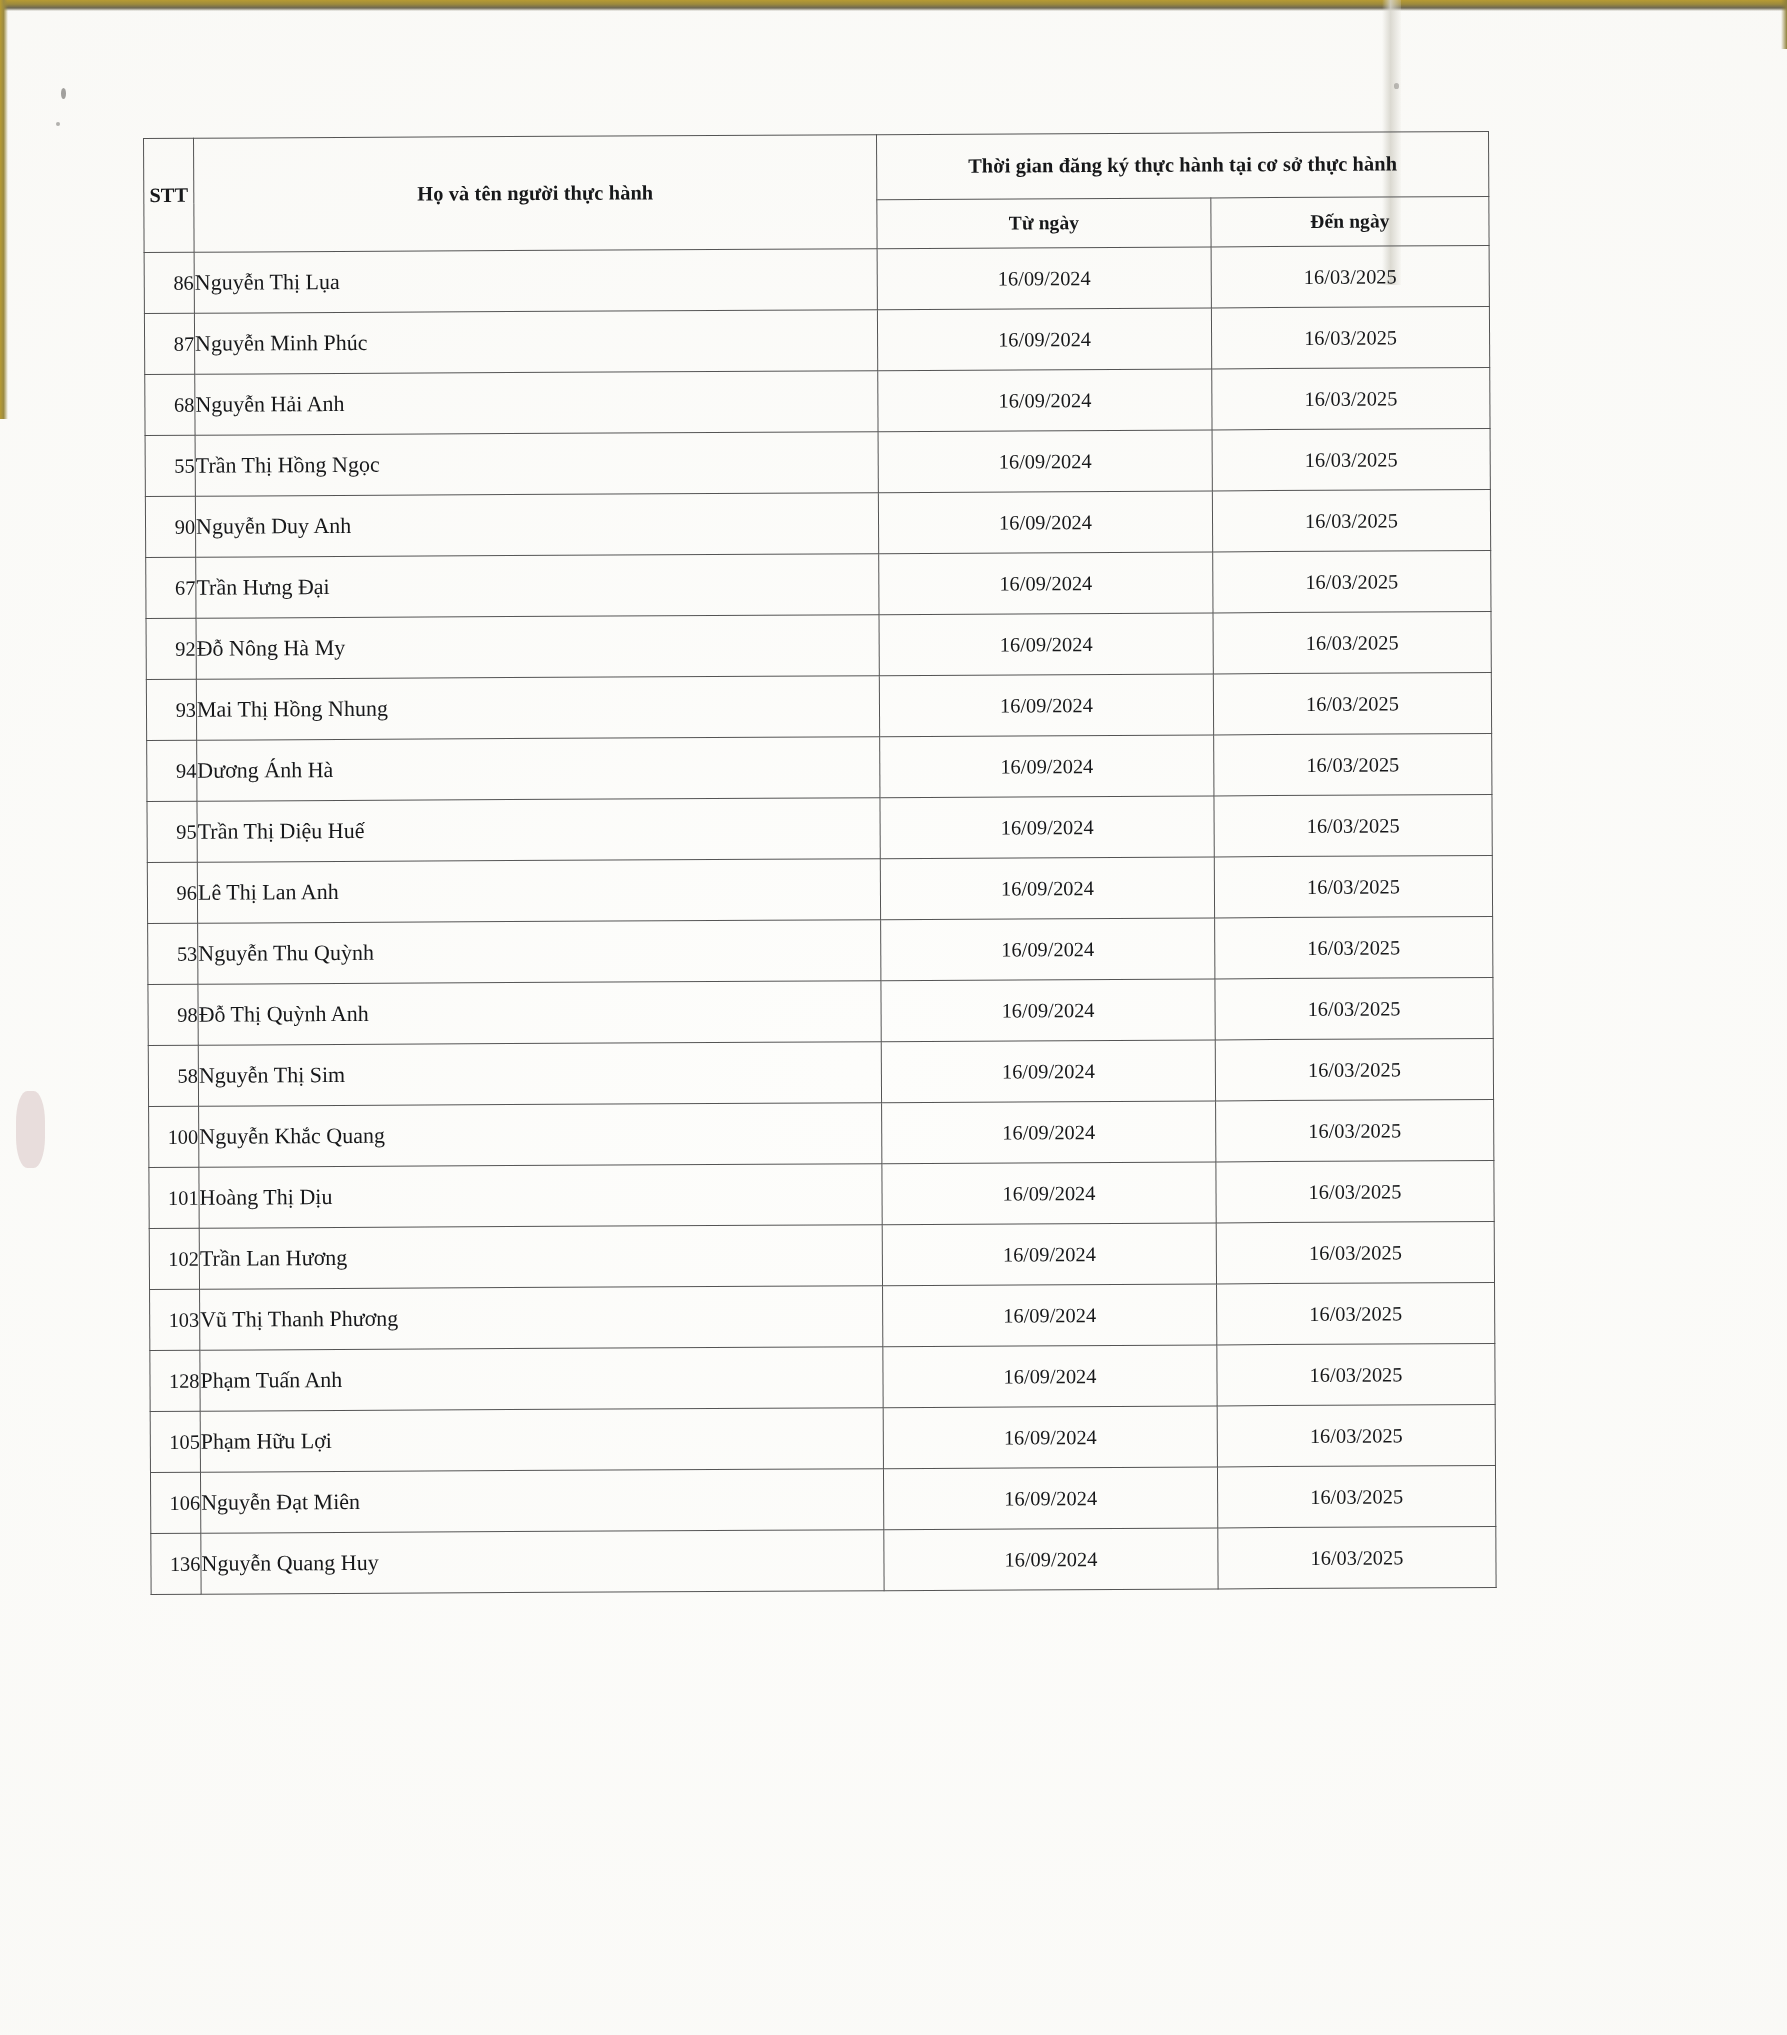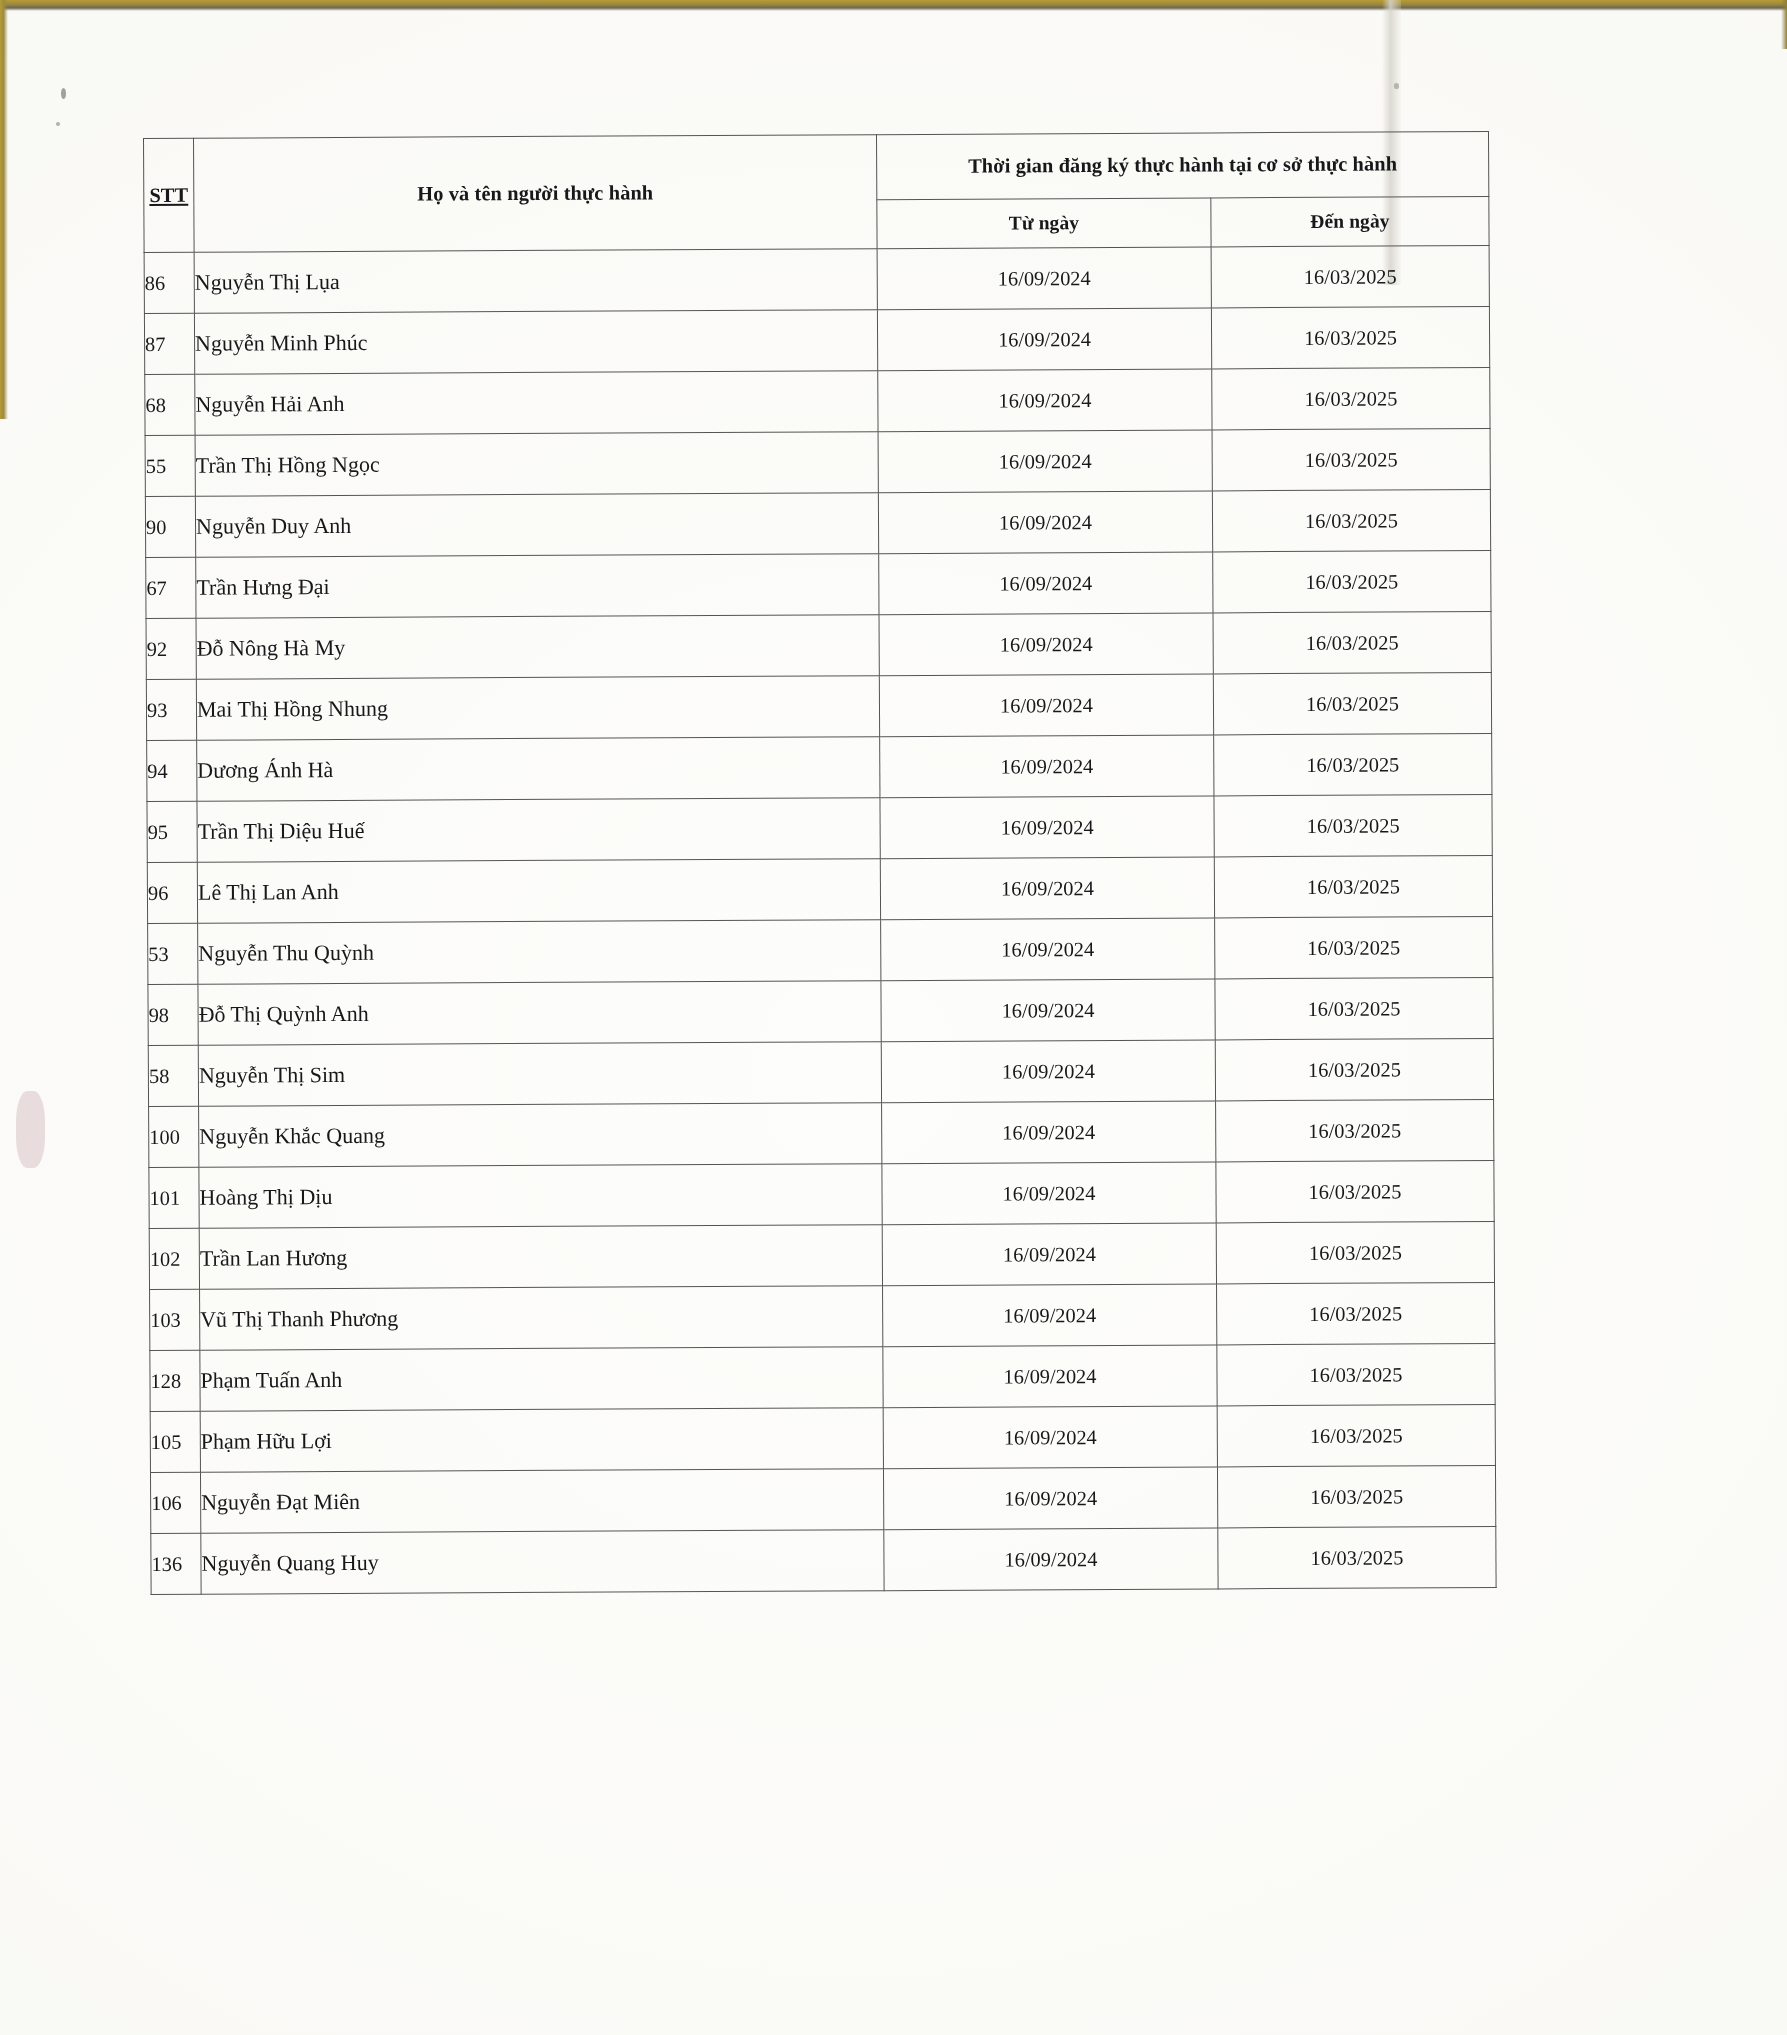--- a/index.html
+++ b/index.html
@@ -91,27 +91,27 @@
   col.c-to       { width: 278px; }
 
   th.hdr {
     text-align: center;
     font-weight: bold;
     font-size: 20.4px;
     letter-spacing: 0.1px;
     line-height: 1.25;
     padding: 4.1px 5.7px;
   }
-  th.hdr-stt   { height: 112px; text-decoration: underline; }
+  th.hdr-stt   { height: 112px; }
   th.hdr-name  { }
   th.hdr-span  { height: 64px; padding: 4.9px 14px; }
   th.hdr-sub   { height: 48px; font-size: 19.5px; }
 
   td.cell-stt {
-    text-align: left;
+    text-align: right;
     font-size: 20.4px;
     height: 60px;
     padding: 2.4px 1.6px;
   }
   td.cell-name {
     text-align: left;
     font-size: 22px;
     padding: 2.4px 0 2.4px 9.8px;
     white-space: nowrap;
   }

